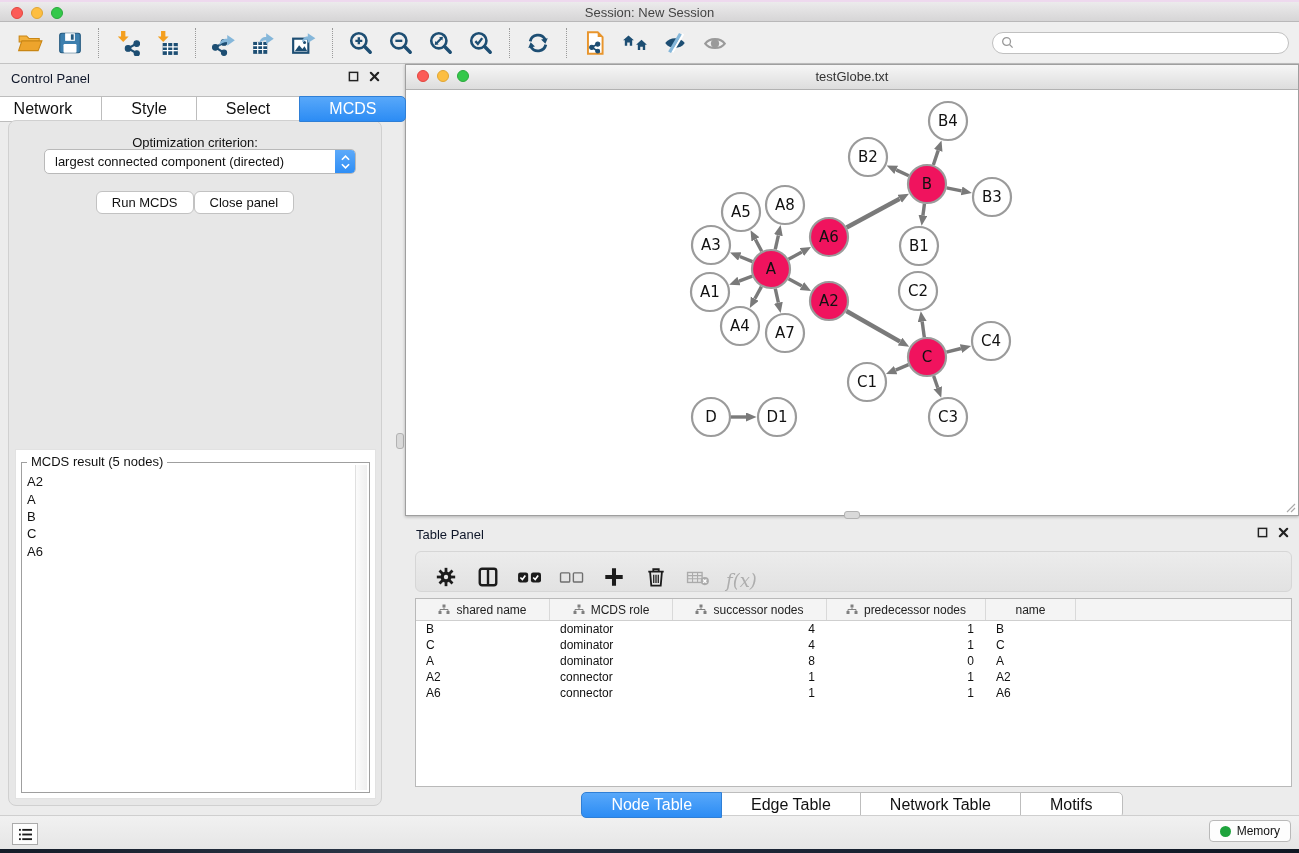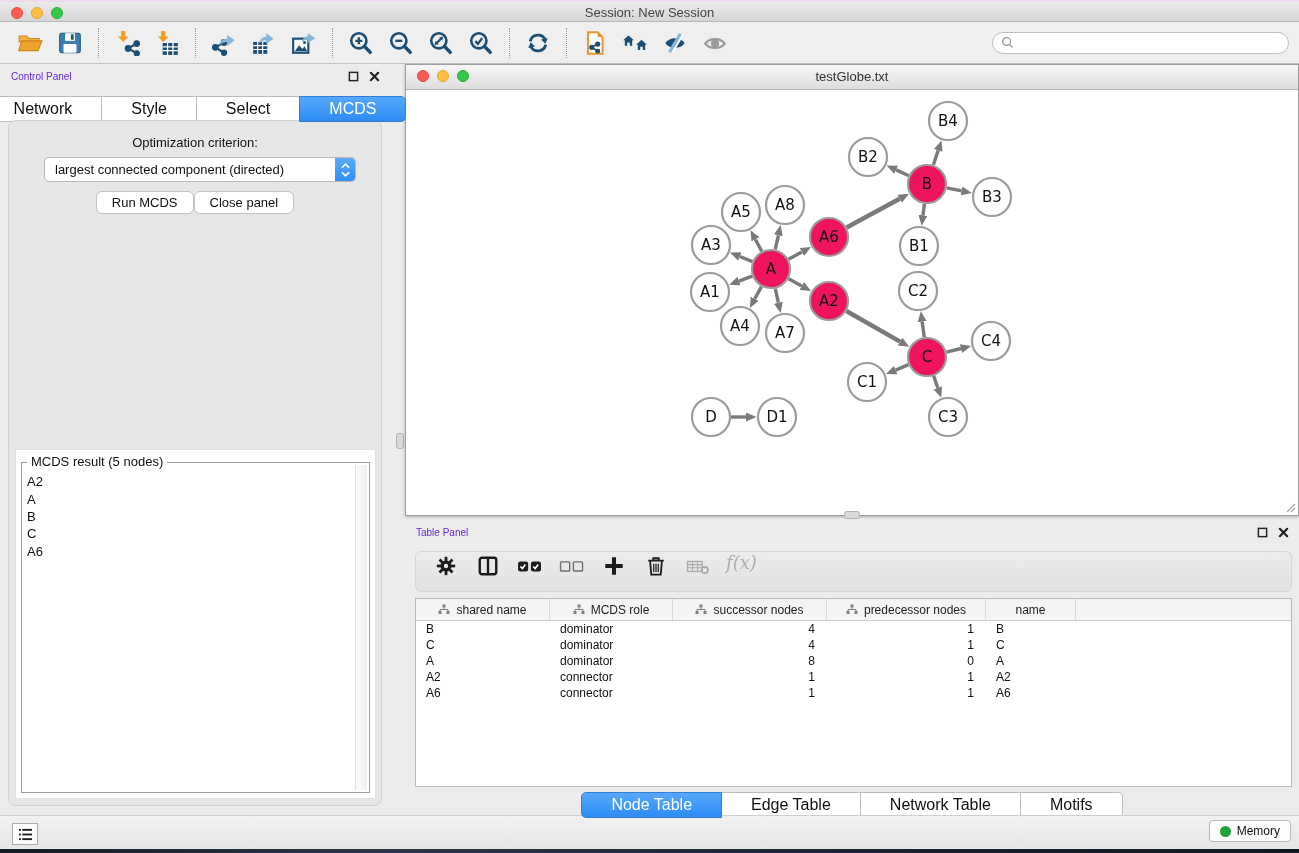--- a/index.html
+++ b/index.html
@@ -28,34 +28,34 @@
     margin:0 5px; }
   .tb-sep { height:30px; border-left:1px dotted #9a9a9a; margin:0 8px; }
   .searchbox { margin-left:auto; width:297px; height:22px; background:#fff;
     border:1px solid #c0c0c0; border-radius:11px; display:flex; align-items:center;
     padding:0 8px; gap:5px; }
   .searchbox input { border:none; outline:none; flex:1; font-size:12px; background:transparent; }
 
   
   .control-panel { position:absolute; left:0; top:64px; width:390px; height:751px; background:#ececec; }
   .panel-header { position:relative; height:28px; }
-  .panel-header .ph-title { position:absolute; left:11px; top:7px; font-size:10px; color:#6d28d9; }
+  .panel-header .ph-title { position:absolute; left:11px; top:7px; font-size:13px; color:#0f172a; }
   .ph-icons { position:absolute; right:10px; top:7px; display:flex; gap:10px; align-items:center; }
 
   .seg-tabs { display:flex; justify-content:center; margin-top:4px; }
   .seg { background:#fff; border:1px solid #bdbdbd; padding:3px 29px; font-size:16px;
     color:#111; margin-left:-1px; position:relative; }
   .seg:first-child { border-radius:5px 0 0 5px; margin-left:0; }
   .seg:last-child { border-radius:0 5px 5px 0; }
   .seg.selected { background:linear-gradient(#58a8fa,#2c8cf4); color:#fff; border-color:#2f7fd6; z-index:1; }
 
   .cp-content { position:absolute; left:8px; top:56px; width:374px; height:686px;
     background:#e7e7e7; border:1px solid #d0d0d0; border-radius:8px; }
   .opt-label { text-align:center; margin-top:14px; font-size:13px; color:#111; }
-  .dropdown { position:absolute; left:35px; top:36px; width:312px; height:25px; background:#fff;
+  .dropdown { position:absolute; left:35px; top:28px; width:312px; height:25px; background:#fff;
     border:1px solid #b9b9b9; border-radius:5px; display:flex; align-items:center; overflow:hidden; }
   .dropdown .dd-text { flex:1; padding-left:10px; font-size:13px; color:#111; white-space:nowrap; }
   .dd-stepper { width:20px; height:25px; background:linear-gradient(#5fabfa,#2d8df5);
     border-radius:0 4px 4px 0; display:flex; flex-direction:column; align-items:center;
     justify-content:center; gap:2px; }
   .btn-row { position:absolute; left:0; top:70px; width:100%; display:flex; justify-content:center; }
   .push-btn { background:#fff; border:1px solid #c2c2c2; border-radius:6px; padding:3px 15px;
     font-size:13px; color:#111; }
 
   .result-wrap { position:absolute; left:6px; top:328px; width:361px; height:350px;
@@ -82,21 +82,21 @@
   .nw-titlebar .title { position:absolute; left:0; right:0; top:4px; text-align:center;
     font-size:13px; color:#333; }
   .nw-canvas { position:relative; width:892px; height:425px; background:#fff; }
   .nw-canvas svg text { font-family:"DejaVu Sans","Liberation Sans",sans-serif; }
   .resize-grip { position:absolute; right:2px; bottom:2px; width:12px; height:12px; }
 
   
   .table-panel { position:absolute; left:405px; top:520px; width:894px; height:295px; background:#ececec;text-decoration:underline; }
   .tp-toolbar { position:absolute; left:10px; top:31px; width:877px; height:41px;
     background:linear-gradient(#ececec,#e2e2e2); border:1px solid #d6d6d6; border-radius:6px;
-    display:flex; align-items:flex-start; padding-left:16px; gap:14px; }
+    display:flex; align-items:flex-end; padding-left:16px; gap:14px; }
   .tp-tool { width:28px; height:28px; display:flex; align-items:center; justify-content:center; }
   .fx { font-family:"DejaVu Serif","Liberation Serif",serif; font-style:italic; font-size:18px;
     color:#adadad; }
 
   .tp-table { position:absolute; left:10px; top:78px; width:877px; height:189px;
     background:#fff; border:1px solid #b9b9b9; overflow:hidden; }
   .thead { display:flex; height:22px; background:#f4f4f4; border-bottom:1px solid #cfcfcf; }
   .th { display:flex; align-items:center; justify-content:center; gap:6px; font-size:12px;
     color:#222; border-right:1px solid #d9d9d9; }
   .c0{width:134px;} .c1{width:123px;} .c2{width:154px;} .c3{width:159px;} .c4{width:90px;}

